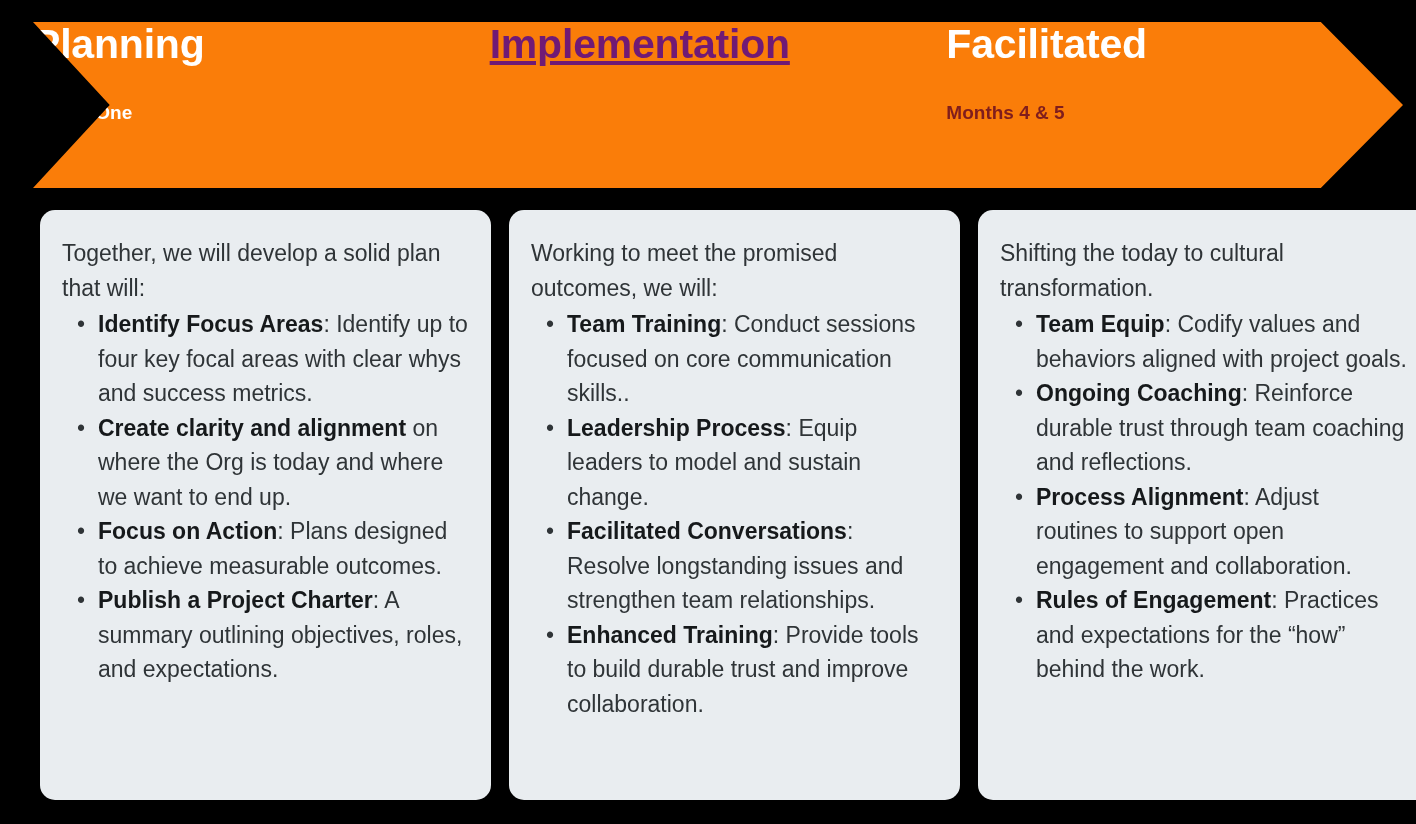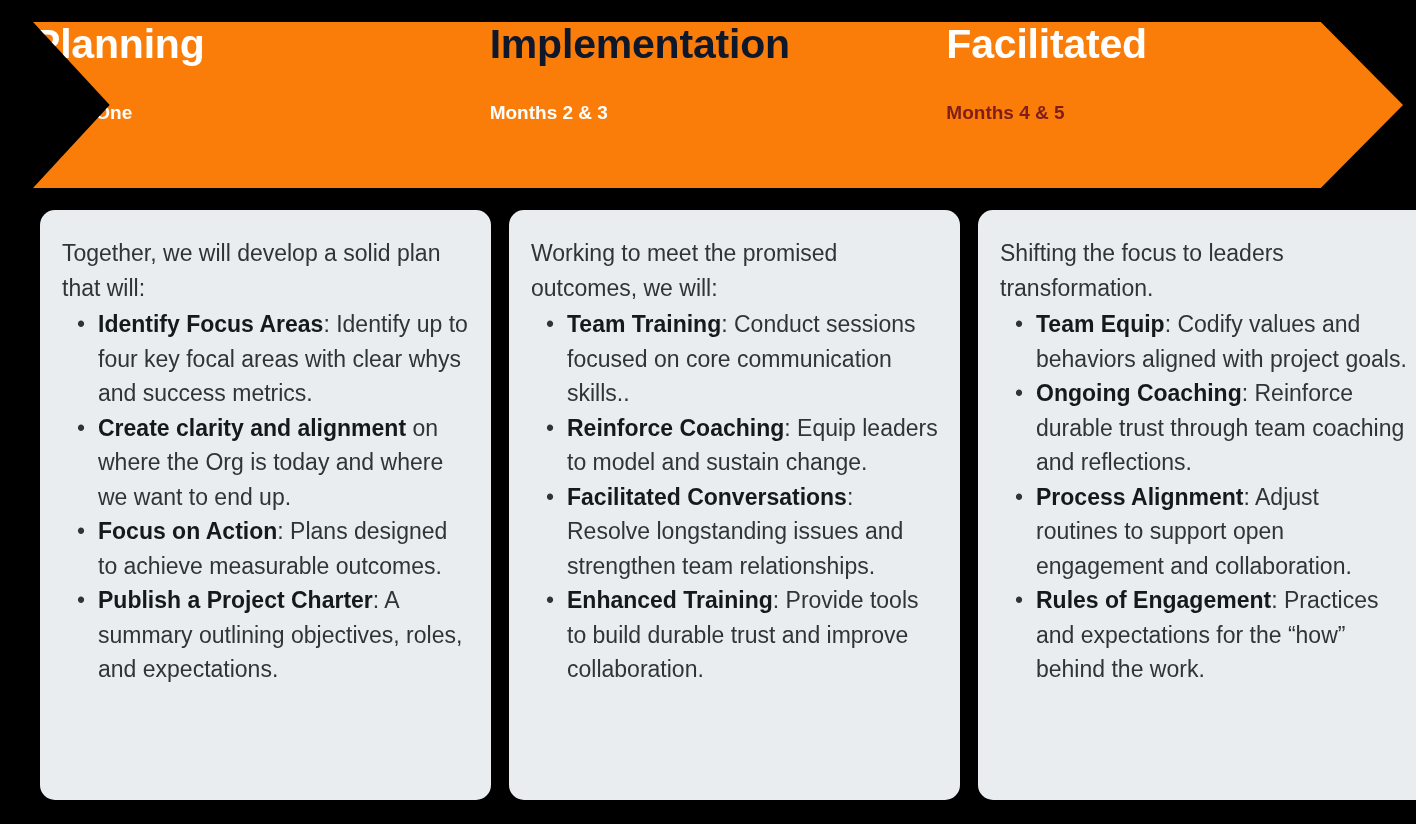--- a/index.html
+++ b/index.html
@@ -118,22 +118,21 @@
 <div id="stage" style="background: rgb(0, 0, 0);">
 
   <div id="phase-banner" style="background: rgb(250, 125, 9);">
 
     <div class="phase-cell">
       <div class="phase-title" style="color: rgb(255, 255, 255);">Planning</div>
       <div class="phase-sub" style="color: rgb(255, 255, 255);">Month One</div>
     </div>
 
     <div class="phase-cell">
-      <div class="phase-title" style="color: #0f172a;">Implementation</div>
-      <div class="phase-sub" style="color: rgb(255, 255, 255);">Months 2 &amp; 3</div>
+      <div class="phase-title" style="color: #701a75; text-decoration: underline;">Implementation</div>
     </div>
 
     <div class="phase-cell">
       <div class="phase-title" style="color: rgb(255, 255, 255);">Facilitated</div>
       <div class="phase-sub" style="color: #7f1d1d;">Months 4 &amp; 5</div>
     </div>
 
   </div>
 
   <div id="cards">
@@ -145,28 +144,28 @@
         <li><span class="bullet">•</span><span class="li-term">Create clarity and alignment</span><span class="li-desc"> on where the Org is today and where we want to end up.</span></li>
         <li><span class="bullet">•</span><span class="li-term">Focus on Action</span><span class="li-desc">: Plans designed to achieve measurable outcomes.</span></li>
         <li><span class="bullet">•</span><span class="li-term">Publish a Project Charter</span><span class="li-desc">:  A summary outlining objectives, roles, and expectations.</span></li>
       </ul>
     </div>
 
     <div class="card" style="background: rgb(233, 237, 240);">
       <p class="card-intro">Working to meet the promised outcomes, we will:</p>
       <ul class="card-list">
         <li><span class="bullet">•</span><span class="li-term">Team Training</span><span class="li-desc">: Conduct sessions focused on core communication skills..</span></li>
-        <li><span class="bullet">•</span><span class="li-term">Reinforce Coaching</span><span class="li-desc">: Equip leaders to model and sustain change.</span></li>
+        <li><span class="bullet">•</span><span class="li-term">Leadership Process</span><span class="li-desc">: Equip leaders to model and sustain change.</span></li>
         <li><span class="bullet">•</span><span class="li-term">Facilitated Conversations</span><span class="li-desc">: Resolve longstanding issues and strengthen team relationships.</span></li>
         <li><span class="bullet">•</span><span class="li-term">Enhanced Training</span><span class="li-desc">: Provide tools to build durable trust and improve collaboration.</span></li>
       </ul>
     </div>
 
     <div class="card" style="background: rgb(233, 237, 240);">
-      <p class="card-intro">Shifting the focus to leaders transformation.</p>
+      <p class="card-intro">Shifting the today to cultural transformation.</p>
       <ul class="card-list">
         <li><span class="bullet">•</span><span class="li-term">Team Equip</span><span class="li-desc">: Codify values and behaviors aligned with project goals.</span></li>
         <li><span class="bullet">•</span><span class="li-term">Ongoing Coaching</span><span class="li-desc">: Reinforce durable trust through team coaching and reflections.</span></li>
         <li><span class="bullet">•</span><span class="li-term">Process Alignment</span><span class="li-desc">: Adjust routines to support open engagement and collaboration.</span></li>
         <li><span class="bullet">•</span><span class="li-term">Rules of Engagement</span><span class="li-desc">: Practices and expectations for the “how” behind the work.</span></li>
       </ul>
     </div>
 
   </div>
 

